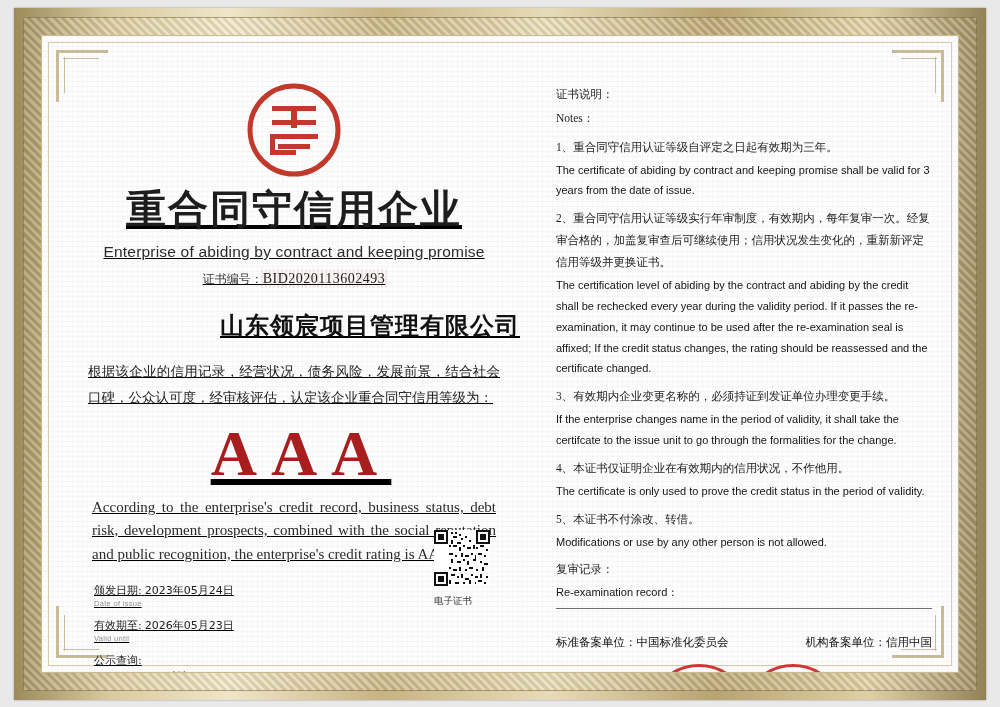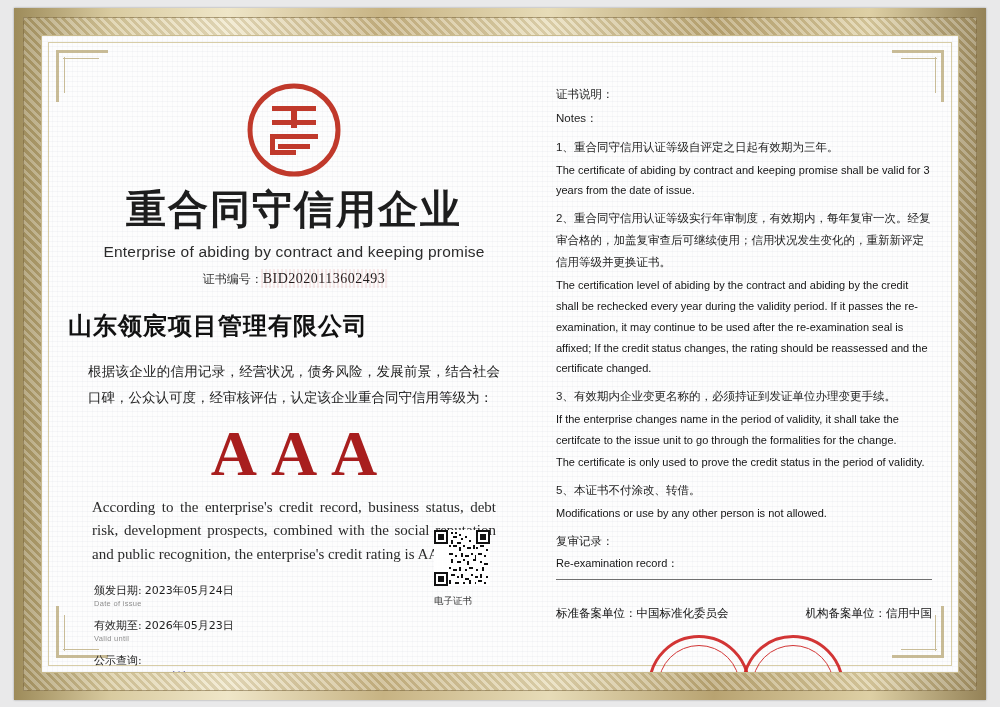--- a/index.html
+++ b/index.html
@@ -50,21 +50,21 @@
   .c-tl{left:14px;top:14px;}
   .c-tr{right:14px;top:14px;transform:scaleX(-1);}
   .c-bl{left:14px;bottom:14px;transform:scaleY(-1);}
   .c-br{right:14px;bottom:14px;transform:scale(-1,-1);}
   .corner .h{left:0;top:0;width:52px;height:3px;}
   .corner .v{left:0;top:0;width:3px;height:52px;}
   .corner .h2{left:7px;top:8px;width:36px;height:1px;}
   .corner .v2{left:8px;top:7px;width:1px;height:36px;}
 
   .columns{position:absolute;left:0;top:0;right:0;bottom:0;display:flex;}
-  .left{width:500px;position:relative;padding:38px 22px 0 26px;box-sizing:border-box;}
+  .left{width:500px;position:relative;padding:38px 22px 0 26px;box-sizing:border-box;text-decoration:underline;}
   .right{flex:1;position:relative;padding:48px 26px 0 14px;box-sizing:border-box;}
 
   
   .emblem{width:96px;height:96px;margin:8px auto 4px;position:relative;}
   .emblem svg{display:block;}
 
   .title-cn{
     text-align:center;font-size:40px;letter-spacing:2px;color:#1d1d1d;
     font-family:"DejaVu Sans","Liberation Sans",sans-serif;font-weight:bold;
     margin-top:4px;
@@ -78,21 +78,21 @@
   .certno .num{
     color:#1a1a1a;letter-spacing:.5px;font-family:"Liberation Serif",serif;font-size:14px;
     border-bottom:0;position:relative;
   }
   .certno .num:after{
     content:"";position:absolute;left:-2px;right:-2px;top:-2px;bottom:-2px;
     background:repeating-linear-gradient(90deg,rgba(200,60,60,.10) 0 2px,transparent 2px 4px);
     pointer-events:none;
   }
   .company{
-    text-align:left;margin-top:22px;font-size:24px;font-weight:bold;color:#111;
+    text-align:right;margin-top:22px;font-size:24px;font-weight:bold;color:#111;
     font-family:"DejaVu Sans","Liberation Sans",sans-serif;letter-spacing:1px;
   }
   .para-cn{
     margin:16px 20px 0 20px;font-size:13.5px;line-height:1.95;color:#1c1c1c;
     text-align:justify;font-family:"DejaVu Sans","Liberation Sans",sans-serif;
   }
   .grade{
     text-align:center;color:#a81e1e;font-family:"Liberation Serif","DejaVu Serif",serif;
     font-size:64px;font-weight:bold;letter-spacing:14px;margin:6px 0 0 0;line-height:1.15;
     text-indent:14px;
@@ -107,21 +107,21 @@
   .field .val{font-family:"DejaVu Sans","Liberation Sans",sans-serif;font-size:11px;color:#1c1c1c;}
   .field .sub{display:block;font-size:7.5px;color:#8d8d8d;letter-spacing:.3px;margin-top:1px;}
   .field .urls{display:block;margin-left:56px;}
   .field .urls span{display:block;font-size:9.5px;color:#3a3a8a;line-height:1.45;}
 
   .qrwrap{position:absolute;right:52px;bottom:64px;}
   .qr{width:56px;height:56px;}
   .qr-cap{font-size:9.5px;color:#333;margin-top:5px;font-family:"DejaVu Sans","Liberation Sans",sans-serif;}
 
   
-  .r-line{font-size:11.5px;color:#1d1d1d;line-height:1.9;font-family:Liberation Sans, sans-serif;}
+  .r-line{font-size:11.5px;color:#1d1d1d;line-height:1.9;font-family:Liberation Serif, serif;}
   .r-line.en{font-family:"Liberation Sans",sans-serif;font-size:11px;color:#141414;}
   .r-head{margin-bottom:2px;}
   .r-item{margin-top:7px;}
   .r-sub{margin-top:1px;}
   .rec-line{
     margin-top:4px;border-bottom:1px solid #6f6f6f;height:1px;width:100%;
   }
   .orgs{display:flex;justify-content:space-between;margin-top:26px;font-size:11.5px;color:#111;
     font-family:"DejaVu Sans","Liberation Sans",sans-serif;}
   .orgs .gap{width:18px;}
@@ -306,20 +306,21 @@
 
           <div class="r-line r-item">1、重合同守信用认证等级自评定之日起有效期为三年。</div>
           <div class="r-line en r-sub">The certificate of abiding by contract and keeping promise shall be valid for 3 years from the date of issue.</div>
 
           <div class="r-line r-item">2、重合同守信用认证等级实行年审制度，有效期内，每年复审一次。经复审合格的，加盖复审查后可继续使用；信用状况发生变化的，重新新评定信用等级并更换证书。</div>
           <div class="r-line en r-sub">The certification level of abiding by the contract and abiding by the credit shall be rechecked every year during the validity period. If it passes the re-examination, it may continue to be used after the re-examination seal is affixed; If the credit status changes, the rating should be reassessed and the certificate changed.</div>
 
           <div class="r-line r-item">3、有效期内企业变更名称的，必须持证到发证单位办理变更手续。</div>
           <div class="r-line en r-sub">If the enterprise changes name in the period of validity, it shall take the certifcate to the issue unit to go through the formalities for the change.</div>
 
+          <div class="r-line r-item">4、本证书仅证明企业在有效期内的信用状况，不作他用。</div>
           <div class="r-line en r-sub">The certificate is only used to prove the credit status in the period of validity.</div>
 
           <div class="r-line r-item">5、本证书不付涂改、转借。</div>
           <div class="r-line en r-sub">Modifications or use by any other person is not allowed.</div>
 
           <div class="r-line r-item">复审记录：</div>
           <div class="r-line en r-sub">Re-examination record：</div>
           <div class="rec-line"></div>
 
           <div class="orgs">

